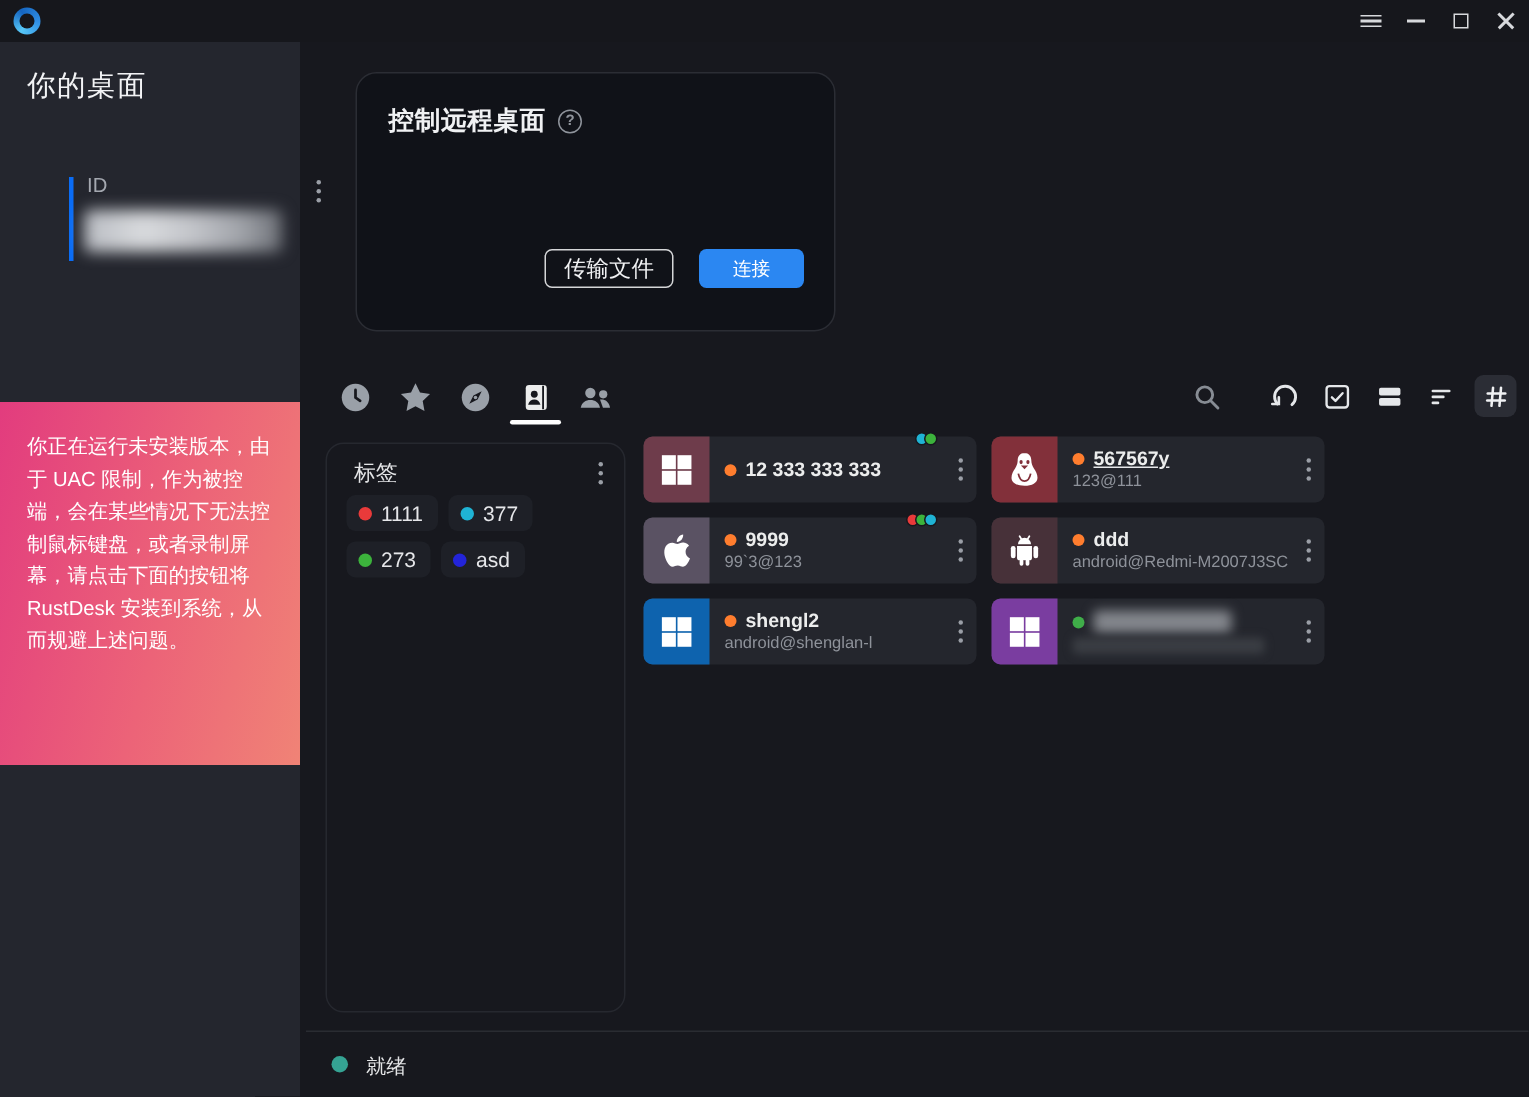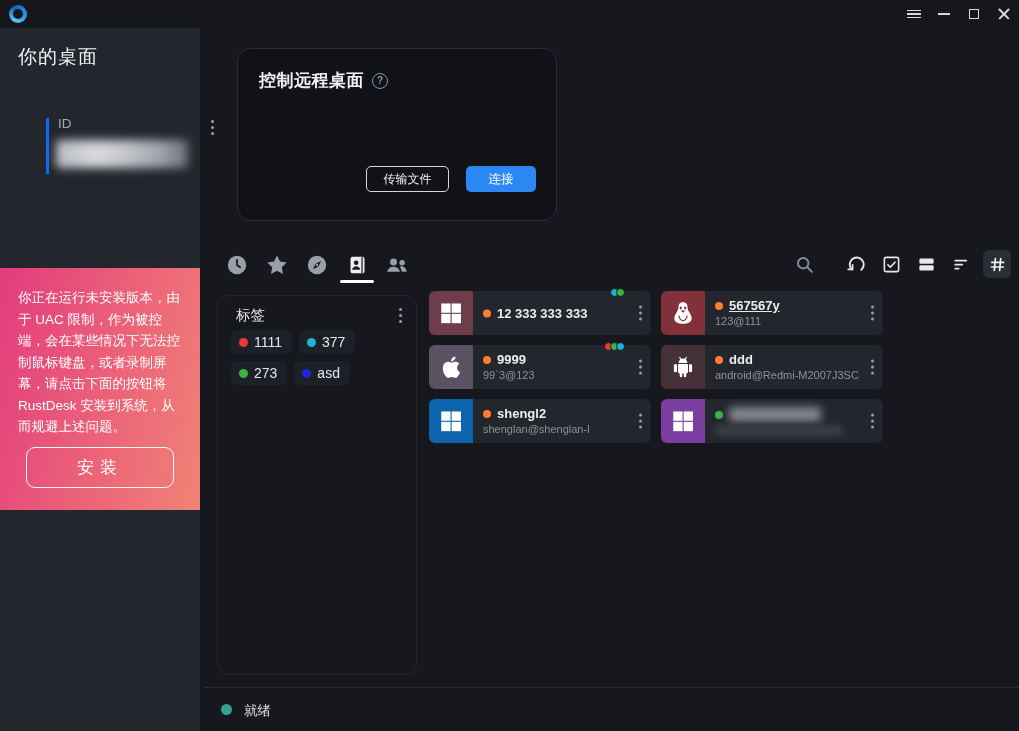--- a/index.html
+++ b/index.html
@@ -52,21 +52,21 @@
       border:1px solid #2b2d34; border-radius:14px; }
   .cc-title-row { position:absolute; left:21px; top:20px; display:flex; align-items:center; gap:8px; }
   .cc-title { font-size:17px; font-weight:bold; color:#f0f1f3; letter-spacing:.5px; }
   .help-circ { width:16px; height:16px; border:1.4px solid #8f949c; border-radius:50%; color:#8f949c;
       font-size:10px; font-weight:bold; display:flex; align-items:center; justify-content:center; cursor:pointer; }
   .cc-input { position:absolute; left:20px; top:58px; width:280px; height:46px; background:transparent;
       border:1px solid #62656c; border-radius:9px; color:#eceded; font-size:19px; padding:0 15px;
       font-family:"Liberation Sans",sans-serif; }
   .cc-btns { position:absolute; right:20px; top:117px; display:flex; gap:17px; }
   .btn-outline { min-width:83px; height:26px; border:1px solid #d5d6d8; border-radius:5px; background:transparent;
-      color:#f0f1f3; font-size:12px; display:flex; align-items:center; justify-content:center; cursor:pointer; padding:0 12px; }
+      color:#f0f1f3; font-size:15px; display:flex; align-items:center; justify-content:center; cursor:pointer; padding:0 12px; }
   .btn-primary { min-width:70px; height:26px; border:none; border-radius:5px; background:#2b87f2; color:#fff;
       font-size:12.5px; display:flex; align-items:center; justify-content:center; cursor:pointer; padding:0 14px; }
 
   
   .tabs { position:absolute; left:21px; top:222px; display:flex; gap:16px; }
   .tab { width:24px; height:30px; display:flex; align-items:center; justify-content:center; position:relative; cursor:pointer; }
   .tab .underline { position:absolute; left:-5px; right:-5px; bottom:-3px; height:3px; background:#fff; border-radius:2px; }
   .toolbar { position:absolute; right:12px; top:222px; display:flex; align-items:center; gap:9px; }
   .tool { width:26px; height:28px; display:flex; align-items:center; justify-content:center; cursor:pointer; }
   .tool.search { margin-right:17px; }
@@ -142,21 +142,20 @@
         <i></i>
         <i></i>
         <i></i>
       </div>
     <div class="redact-id"></div>
   </div>
 
 
   <div class="warnbox">
     <div class="warn-text">你正在运行未安装版本，由于 UAC 限制，作为被控端，会在某些情况下无法控制鼠标键盘，或者录制屏幕，请点击下面的按钮将 RustDesk 安装到系统，从而规避上述问题。</div>
-    <div class="install-btn">安装</div>
   </div>
 </div>
 
 <div class="main">
 
   <div class="connect-card">
     <div class="cc-title-row">
       <span class="cc-title">控制远程桌面</span>
       <span class="help-circ">?</span>
     </div>
@@ -376,21 +375,21 @@
             <rect x="3" y="3.2" width="8.6" height="8.6" fill="#fff"></rect>
             <rect x="12.6" y="3.2" width="8.6" height="8.6" fill="#fff"></rect>
             <rect x="3" y="12.8" width="8.6" height="8.6" fill="#fff"></rect>
             <rect x="12.6" y="12.8" width="8.6" height="8.6" fill="#fff"></rect>
           </svg>
         </div>
     <div class="p-row" style="top: 7px;">
       <span class="status-dot" style="background: rgb(255, 125, 46);"></span>
       <span class="peer-name">shengl2</span>
     </div>
-    <div class="peer-sub">shenglan@shenglan-l</div>
+    <div class="peer-sub">android@shenglan-l</div>
 
     <div class="kebab peer-kebab">
           <i></i>
           <i></i>
           <i></i>
         </div>
   </div>
       <div class="peer-card">
     <div class="peer-icon" style="background: rgb(122, 61, 160); color: rgb(122, 61, 160);">
           <svg viewBox="0 0 24 24">

